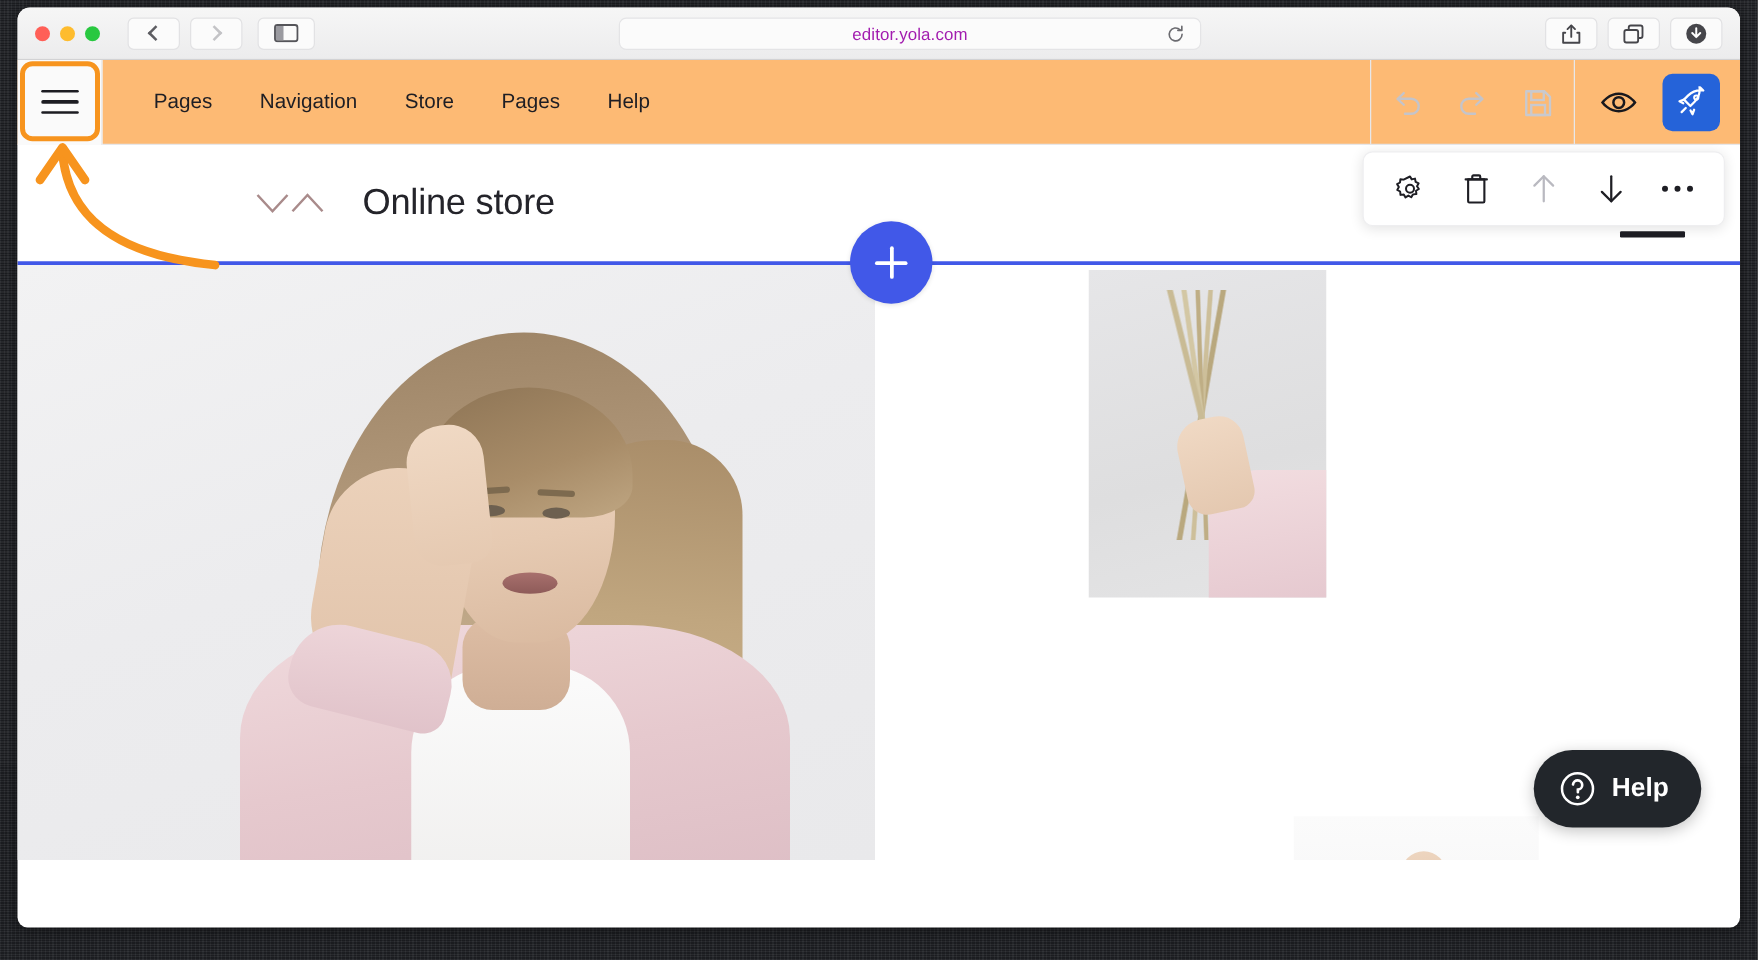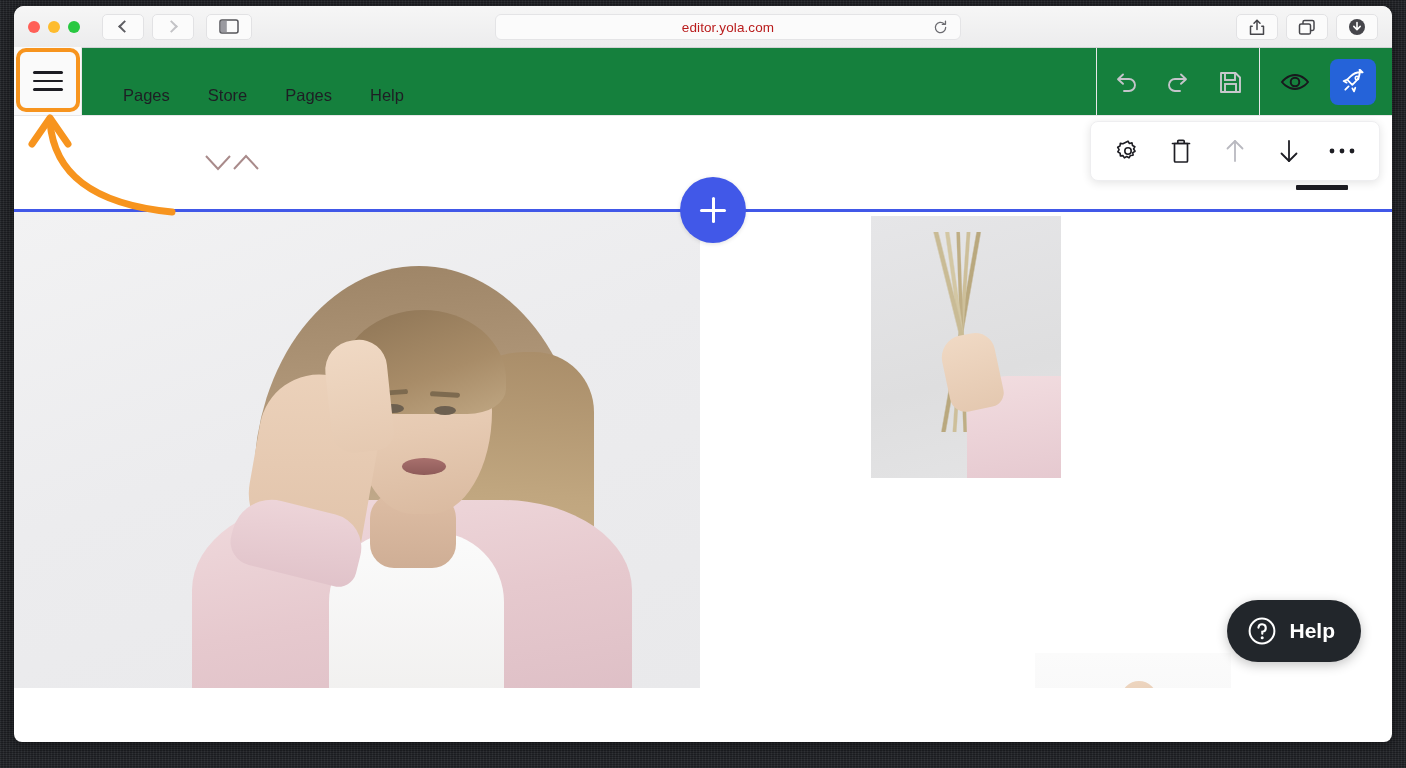--- a/index.html
+++ b/index.html
@@ -62,32 +62,32 @@
 
   #urlbar {
     position: absolute;
     left: 481px; top: 8px;
     width: 466px; height: 26px;
     background: #fbfbfb;
     border: 1px solid #e4e4e6;
     border-radius: 6px;
     display: flex; align-items: center; justify-content: center;
   }
-  #urlbar .url-text { font-size: 13.5px; color: #b91c1c; letter-spacing: .1px; }
+  #urlbar .url-text { font-size: 13.5px; color: #a21caf; letter-spacing: .1px; }
 
   #rightchrome { position: absolute; right: 14px; top: 8px; display: flex; gap: 8px; }
 
   
   #editorbar {
     position: relative;
     height: 68px;
-    background: #15803d;
+    background: #fdba74;
     border-bottom: 1px solid #e7e7e9;
     display: flex;
-    align-items: flex-end;
+    align-items: center;
   }
   #hamburger-wrap {
     position: relative;
     width: 68px; height: 68px;
     display: flex; align-items: center; justify-content: center;
     border-right: 1px solid #e7e7e9;
     background: #fafafa;
   }
   #hamburger-highlight {
     position: absolute;
@@ -375,20 +375,21 @@
         <span class="ham-lines">
           <i></i>
             <i></i>
             <i></i>
         </span>
         <span id="hamburger-highlight"></span>
       </div>
 
       <nav id="menu">
         <span class="menu-item">Pages</span>
+        <span class="menu-item">Navigation</span>
         <span class="menu-item">Store</span>
         <span class="menu-item">Pages</span>
         <span class="menu-item">Help</span>
       </nav>
 
       <div id="editor-tools">
         <div class="tool-group left-grp">
           <span class="ticon">
             <svg width="26" height="24" viewBox="0 0 26 24">
               <path d="M6 9h10a6 6 0 0 1 0 12h-5" fill="none" stroke="#c4c4ca" stroke-width="1.9" stroke-linecap="round"></path>
@@ -428,20 +429,21 @@
         </div>
       </div>
     </div>
 
     <div id="siteheader">
       <div id="logo-row">
         <svg width="58" height="34" viewBox="0 0 58 34">
           <path d="M2 10l12 13 12-13" fill="none" stroke="#a98b8b" stroke-width="2"></path>
           <path d="M30 23l12-13 12 13" fill="none" stroke="#a98b8b" stroke-width="2"></path>
         </svg>
+        <span id="site-title">Online store</span>
       </div>
 
       <div id="widget-toolbar">
         <span class="wicon">
           <svg width="26" height="26" viewBox="0 0 26 26">
             <path d="M13 3.2l1.4 2.3 2.6-.6.5 2.6 2.4 1.2-1.3 2.3 1.5 2.2-2.3 1.4.3 2.6-2.7.3-1.4 2.3-2.3-1.3-2.3 1.4-1.4-2.3-2.6.3-.3-2.7-2.3-1.3 1.3-2.3-1.4-2.3 2.3-1.3.3-2.6 2.6.3z" fill="none" stroke="#1e1e24" stroke-width="1.6" stroke-linejoin="round"></path>
             <circle cx="13" cy="13" r="3.2" fill="none" stroke="#1e1e24" stroke-width="1.6"></circle>
           </svg>
         </span>
         <span class="wicon">

